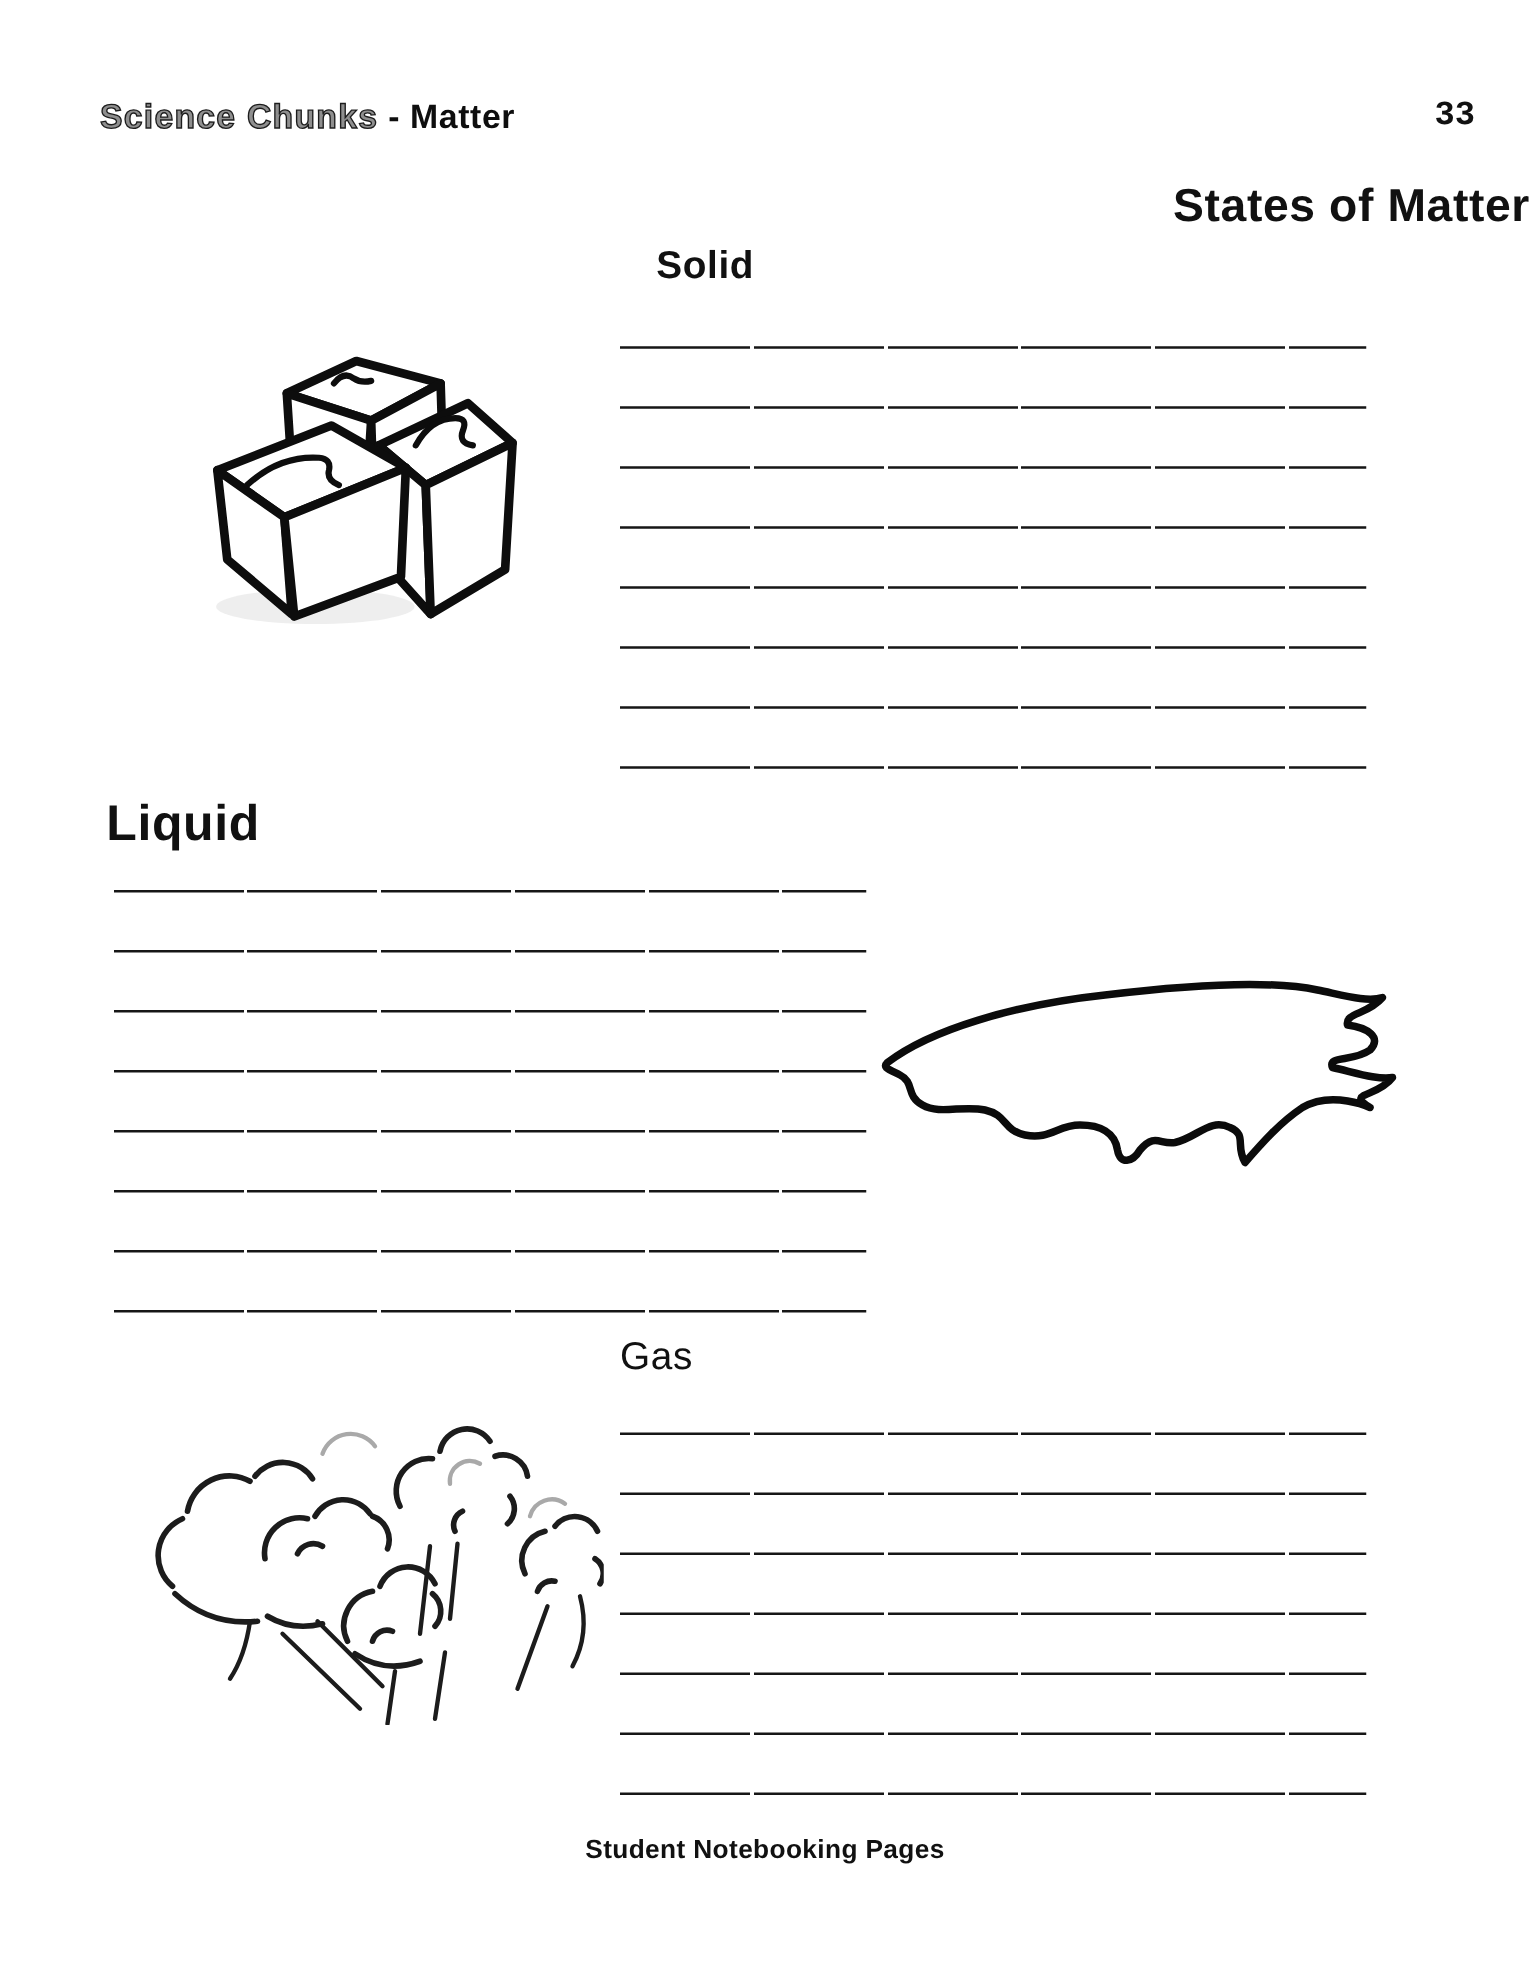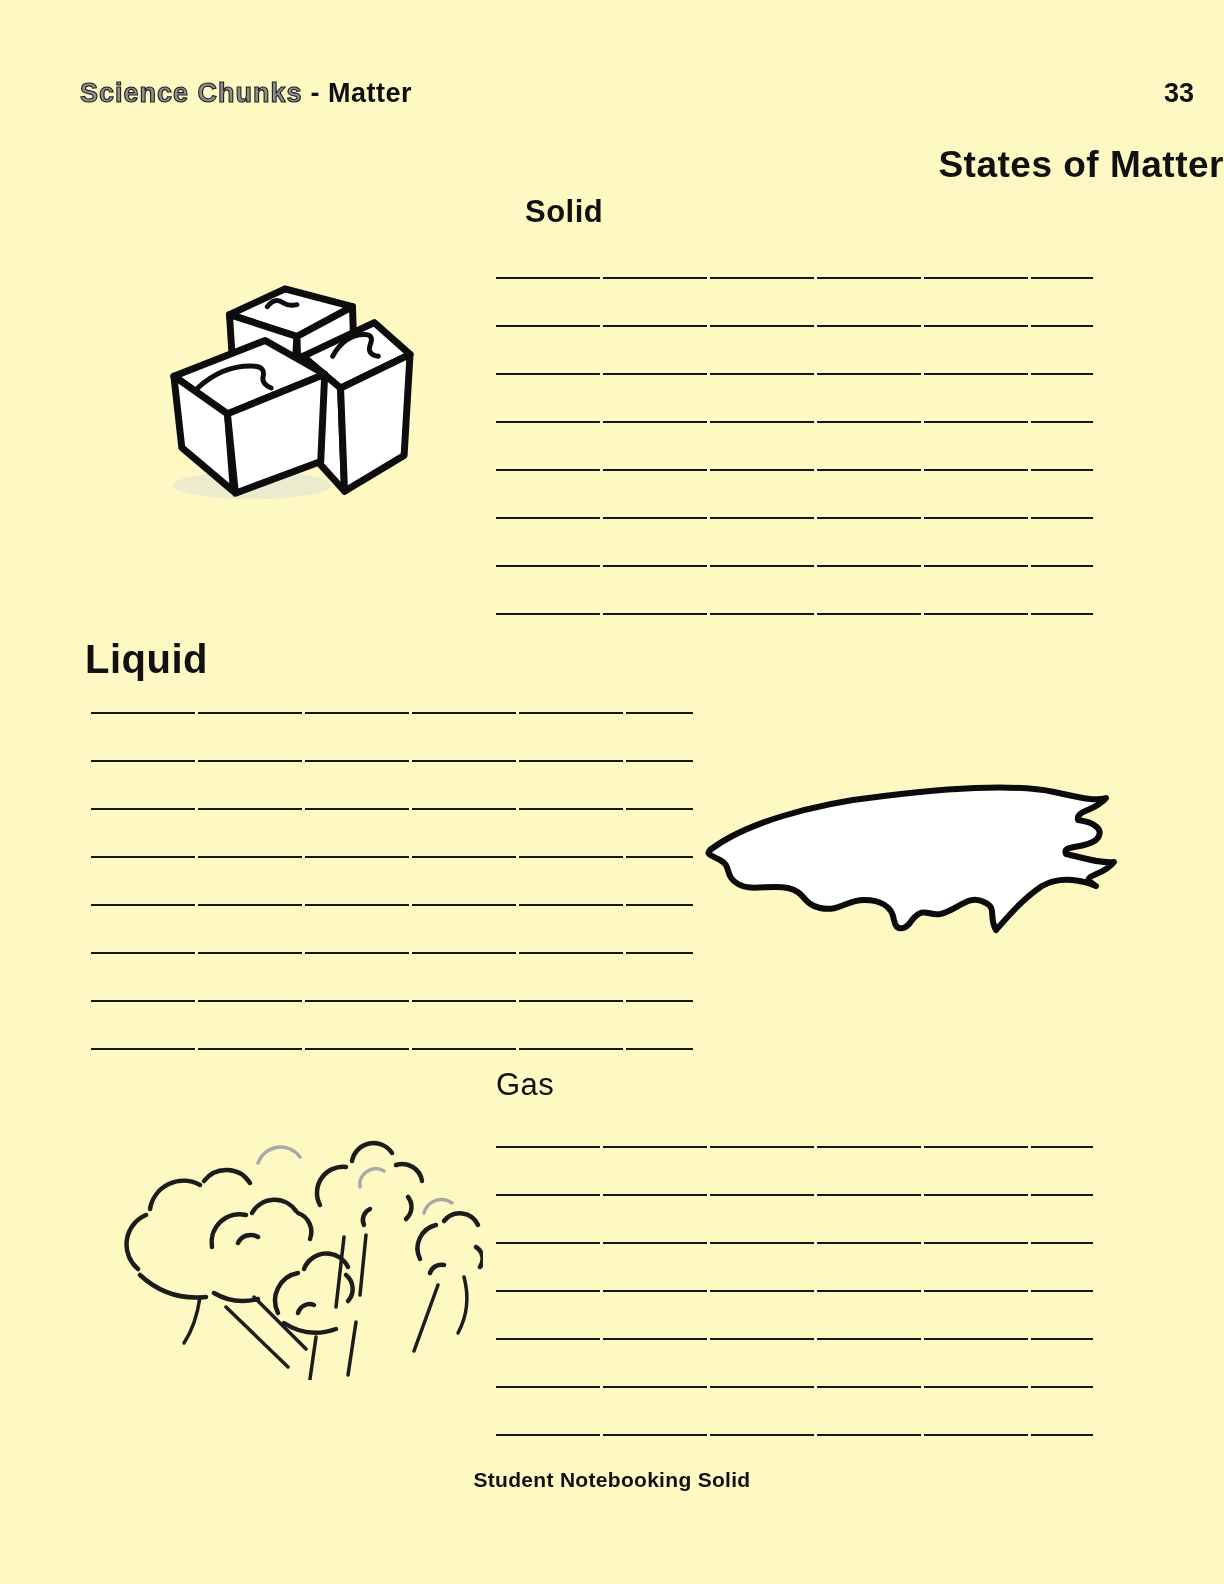--- a/index.html
+++ b/index.html
@@ -1,35 +1,35 @@
 <!DOCTYPE html>
 <html><head>
 <meta charset="utf-8">
 <style>
   html,body { margin:0; padding:0; background:#888; }
   .page {
     position:relative;
     width:1224px; height:1584px;
     margin:0 auto;
-    background:#fef9c3;
+    background:#ffffff;
     font-family:"Liberation Sans", sans-serif;
     color:#111111;
     overflow:hidden;
   }
   .abs { position:absolute; line-height:1; }
 
   
   .hdr { top:80px; left:80px; font-size:27px; font-weight:bold; letter-spacing:0.5px; }
   .grunge {
     color:#8f8f8f;
     -webkit-text-stroke:1.1px #1c1c1c;
     letter-spacing:1px;
   }
   .hdr-rest { color:#0e0e0e; margin-left:8px; }
-  .pageno { top:80px; left:1139px; width:80px; text-align:center; font-size:27px; font-weight:bold; }
+  .pageno { top:80px; left:1100px; width:80px; text-align:right; font-size:27px; font-weight:bold;font-family:Liberation Mono, monospace; }
 
   
   .title { top:146px; left:0; width:1224px; text-align:right; font-size:37px; font-weight:bold; letter-spacing:0.5px; }
   .h-solid  { top:196px; left:500px; font-size:31px; font-weight:bold; letter-spacing:0.5px;margin-left:25px; }
   .h-liquid { top:639px; left:85px;  font-size:40px; font-weight:bold; letter-spacing:0.5px; }
   .h-gas    { top:1069px; left:496px; font-size:31px; font-weight:normal; letter-spacing:0.5px; }
 
   
   .lines { position:absolute; }
   .lines-solid  { top:277px;  left:496px; width:597px; }
@@ -194,15 +194,15 @@
       <path class="puff" d="M312,142 a24,24 0 0 1 16,-34"></path>
       <path class="faint" d="M316,96 a18,18 0 0 1 28,-10"></path>
       <path class="puff" d="M336,104 a20,20 0 0 1 34,4"></path>
       <path class="puff" d="M336,148 a12,12 0 0 0 -14,8"></path>
       <path class="puff" d="M368,130 a14,14 0 0 1 4,20"></path>
       <path class="trail" d="M330,168 L306,234"></path>
       <path class="trail" d="M356,160 q8,30 -6,56"></path>
     </g>
   </svg>
 
-  <div class="abs footer">Student Notebooking Solid</div>
+  <div class="abs footer">Student Notebooking Pages</div>
 
 </div>
 
 </body></html>

